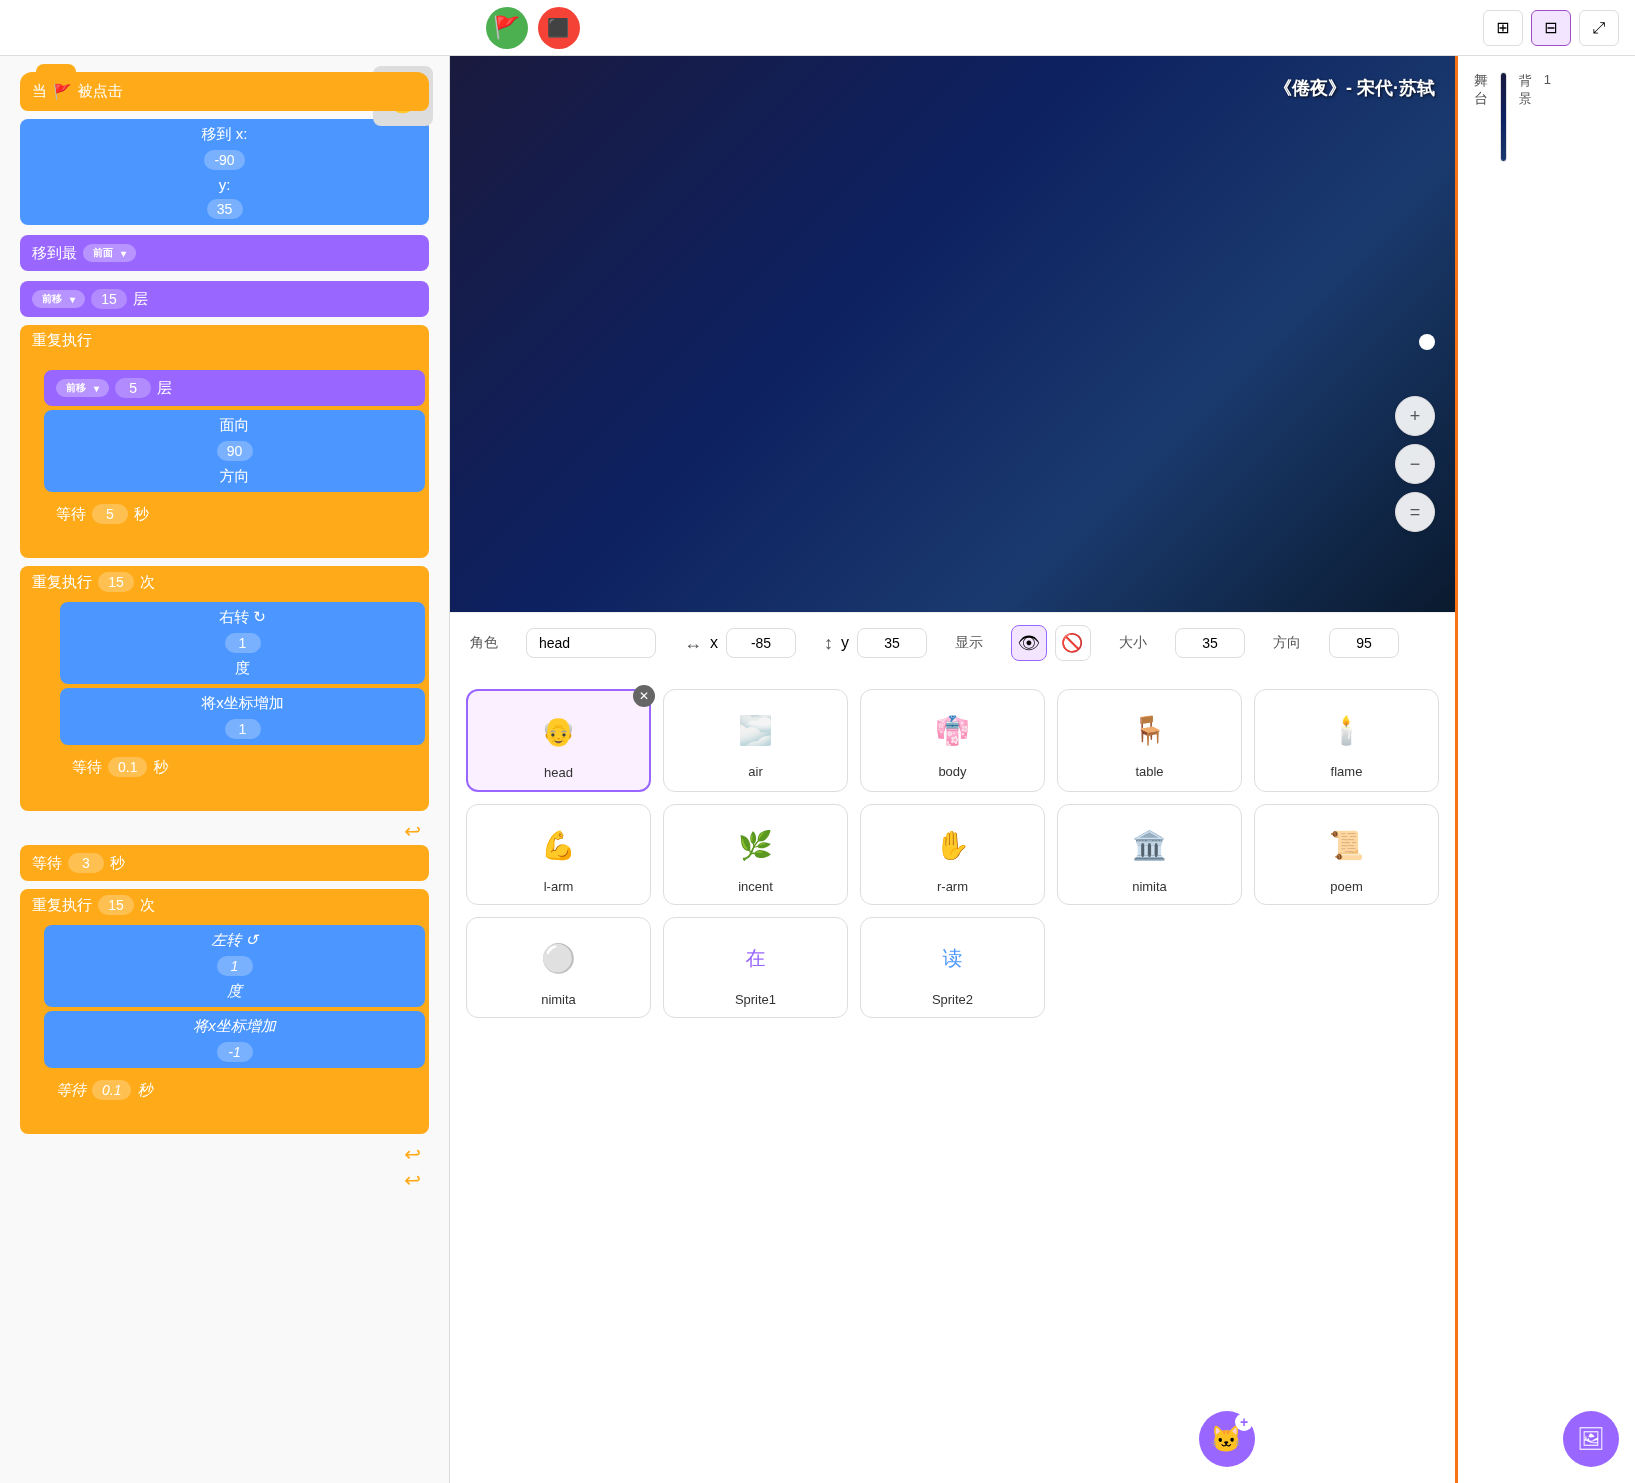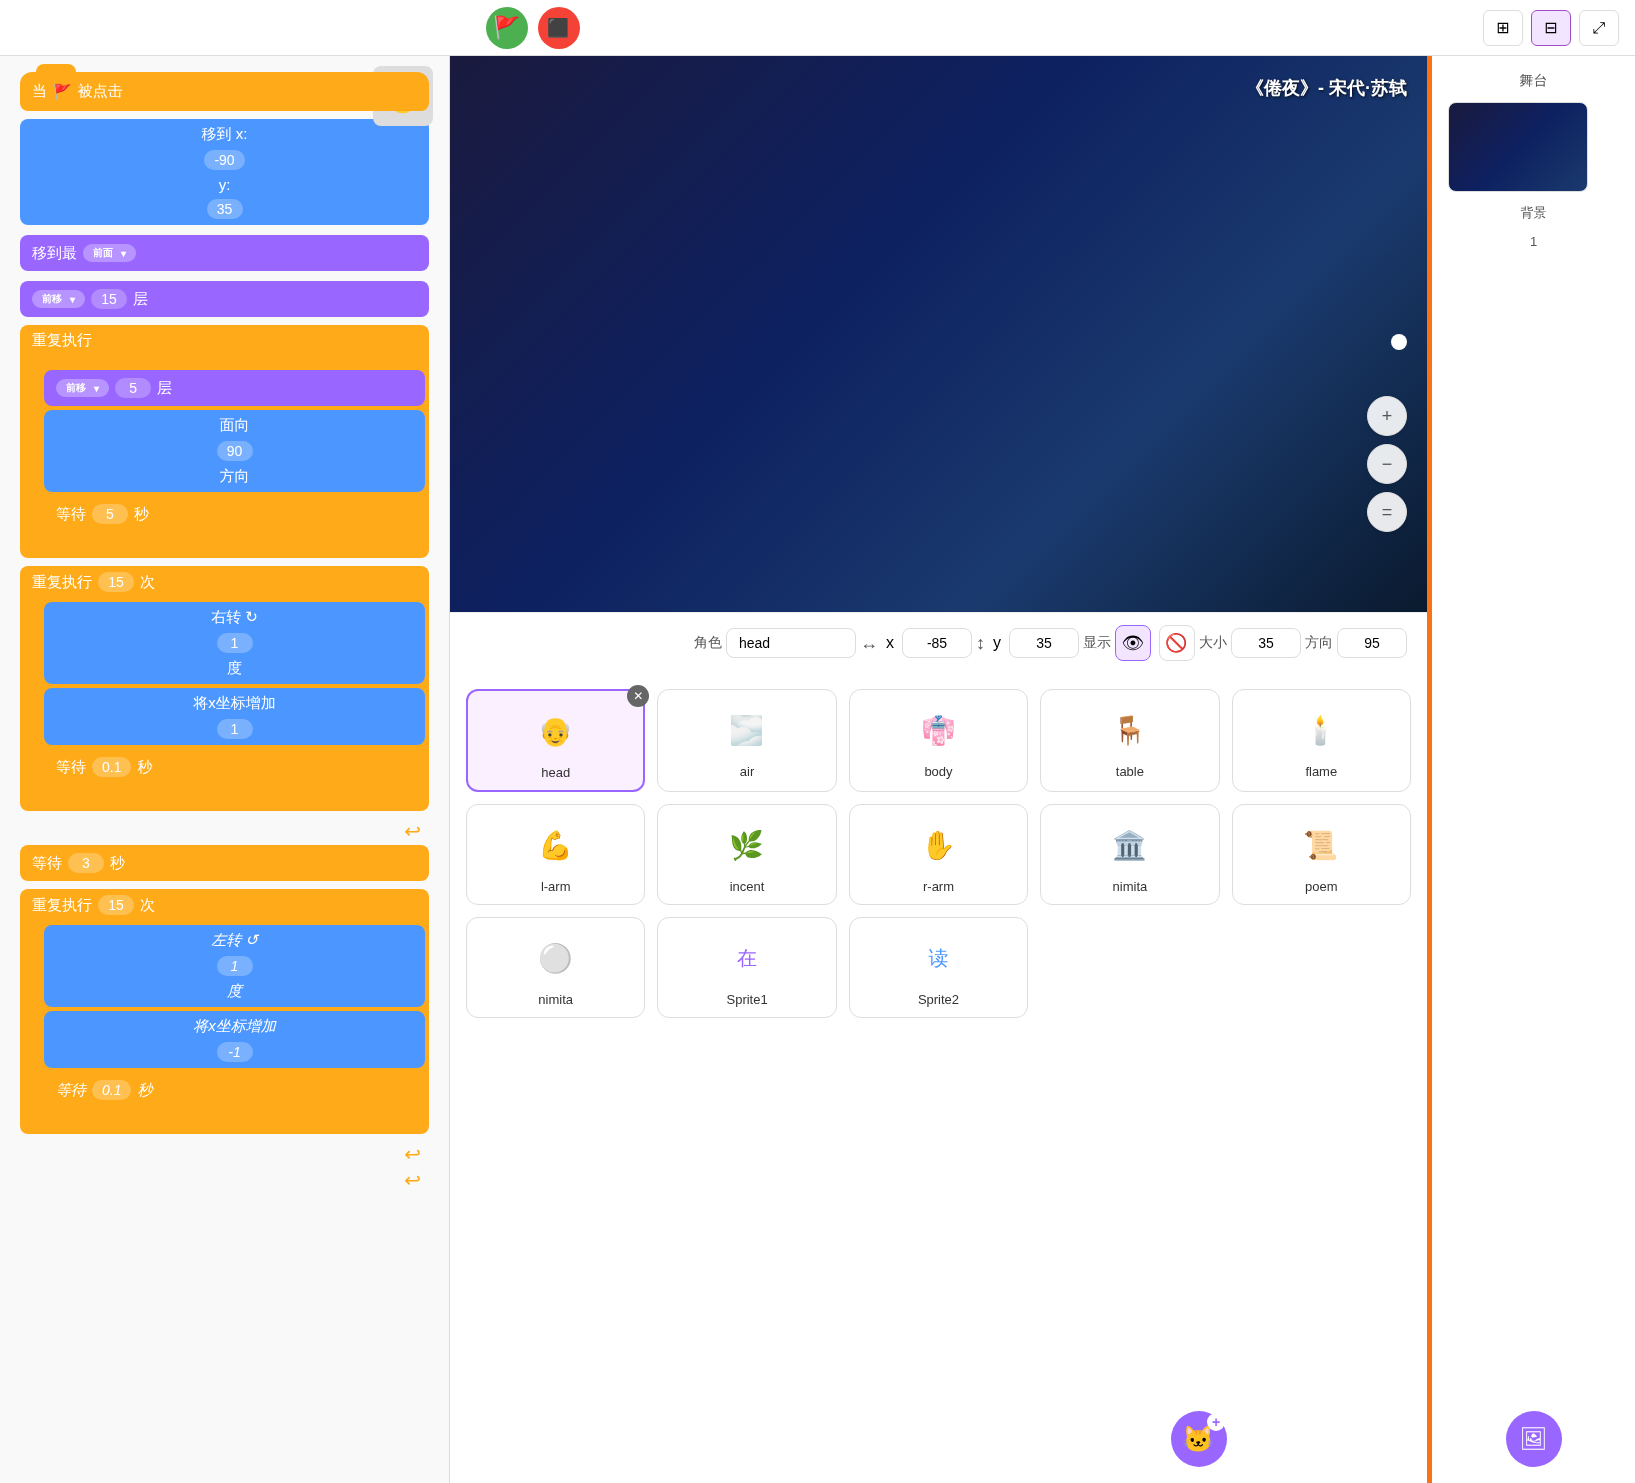--- a/index.html
+++ b/index.html
@@ -174,22 +174,21 @@
       overflow: hidden;
     }
 
     
     .sprite-info-bar {
       background: #fff;
       padding: 12px 20px;
       border-top: 1px solid #eee;
       display: flex;
       align-items: center;
-      gap: 4px;
-      justify-content: flex-end;
+      gap: 28px;
     }
     .sprite-info-label {
       font-size: 14px;
       color: #555;
     }
     .sprite-info-input {
       border: 1.5px solid #ddd;
       border-radius: 8px;
       padding: 6px 12px;
       font-size: 14px;
@@ -271,26 +270,26 @@
       background: #666;
       color: #fff;
       font-size: 12px;
       border: none;
       cursor: pointer;
       display: flex; align-items: center; justify-content: center;
     }
 
     
     .right-panel {
-      width: 208px;
-      background: #fff;
-      border-left: 5px solid #f97316;
+      width: 180px;
+      background: #fff;
+      border-left: 3px solid #f97316;
       padding: 16px;
       display: flex;
-      flex-direction: column;
+      flex-direction: row;
       gap: 12px;
     }
     .stage-thumb-label {
       text-align: center;
       font-size: 14px;
       color: #555;
       font-weight: 500;
     }
     .stage-thumb {
       width: 140px;
@@ -489,21 +488,21 @@
       </div>
       <div style="background:#ffab19; height:18px; border-radius:0 0 8px 8px;"></div>
     </div>
 
     <div class="block-group">
       <div style="background:#ffab19; border-radius:8px 8px 0 0; padding:6px 12px; color:#fff; font-size:15px; display:flex; align-items:center; gap:6px;">
         <span>重复执行</span>
         <span class="block-inner">15</span>
         <span>次</span>
       </div>
-      <div style="background:#ffab19; padding:4px 4px 4px 24px;">
+      <div style="background:#ffab19; padding:4px 4px 4px 40px;">
 
         <div class="block block-motion" style="margin-bottom:4px;">
           <span>右转 ↻</span>
           <span class="block-inner">1</span>
           <span>度</span>
         </div>
 
         <div class="block block-motion" style="margin-bottom:4px;">
           <span>将x坐标增加</span>
           <span class="block-inner">1</span>

